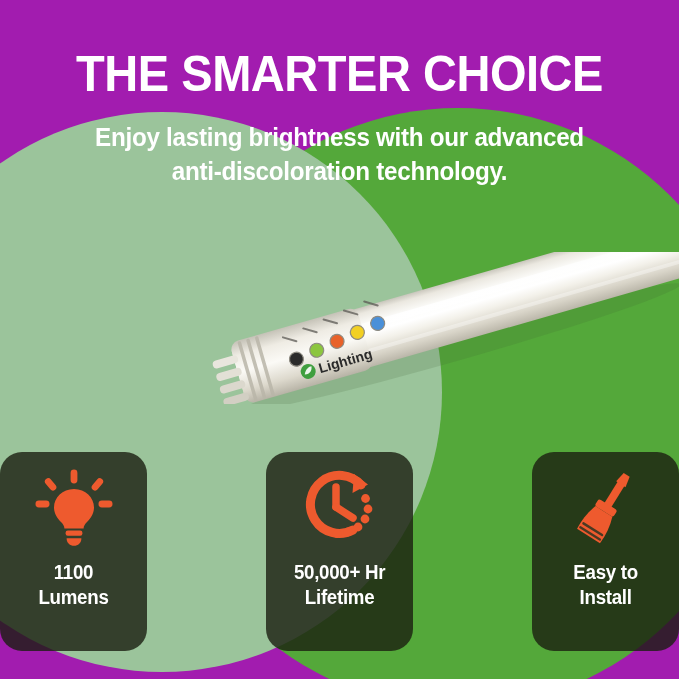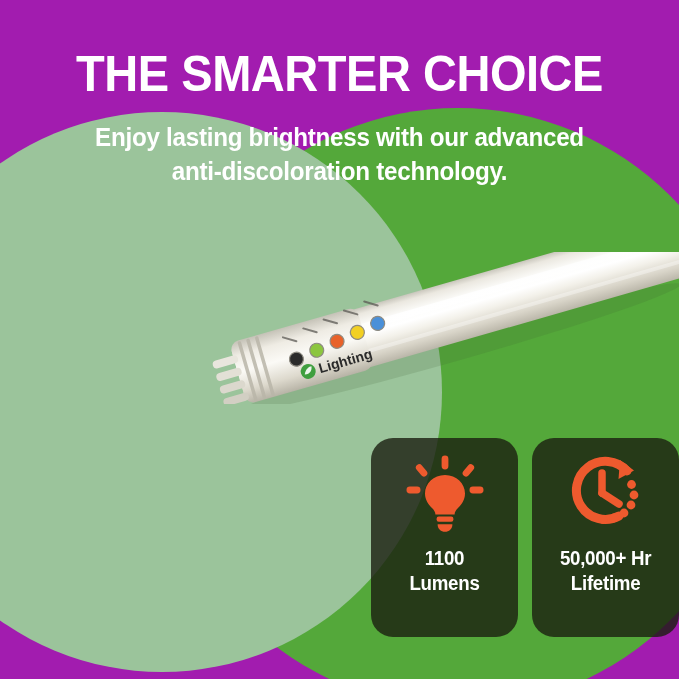--- a/index.html
+++ b/index.html
@@ -87,25 +87,25 @@
     width: 500px;
     height: 152px;
     z-index: 5;
     pointer-events: none;
   }
 
   
   #feature-row {
     position: absolute;
     left: 0;
-    top: 438px;
+    top: 452px;
     width: 679px;
     height: 200px;
     display: flex;
-    justify-content: flex-end;
+    justify-content: space-between;
     gap: 14px;
     z-index: 8;
   }
   .feature-card {
     position: relative;
     width: 147px;
     height: 199px;
     border-radius: 22px;
     background: rgba(26, 30, 16, 0.80);
     display: flex;
@@ -278,15 +278,41 @@
             <line x1="38" y1="39" x2="55" y2="50"></line>
           </g>
         </svg>
       </div>
       <div class="card-label">
         <span>50,000+ Hr</span><br>
         <span>Lifetime</span>
       </div>
     </div>
 
+    <div class="feature-card">
+      <div class="card-icon">
+        <svg width="80" height="82" viewBox="0 0 80 82">
+          <g transform="rotate(32 40 41)">
+            <g fill="#ee5a2e">
+
+              <path d="M36.5 2 L43.5 2 L45.5 13 L34.5 13 Z"></path>
+
+              <rect x="36" y="12" width="8" height="27"></rect>
+
+              <rect x="29" y="37" width="22" height="8" rx="2.5"></rect>
+
+              <path d="M30 45 L50 45 C53 54 54.5 64 53.5 74 L26.5 74 C25.5 64 27 54 30 45 Z"></path>
+            </g>
+            <g stroke="#2e3420" stroke-width="2.4" stroke-linecap="round" opacity="0.85">
+              <line x1="29" y1="66" x2="51" y2="66"></line>
+              <line x1="28.5" y1="71" x2="51.5" y2="71"></line>
+            </g>
+          </g>
+        </svg>
+      </div>
+      <div class="card-label">
+        <span>Easy to</span><br>
+        <span>Install</span>
+      </div>
+    </div>
 
   </div>
 </div>
 
 </body></html>

